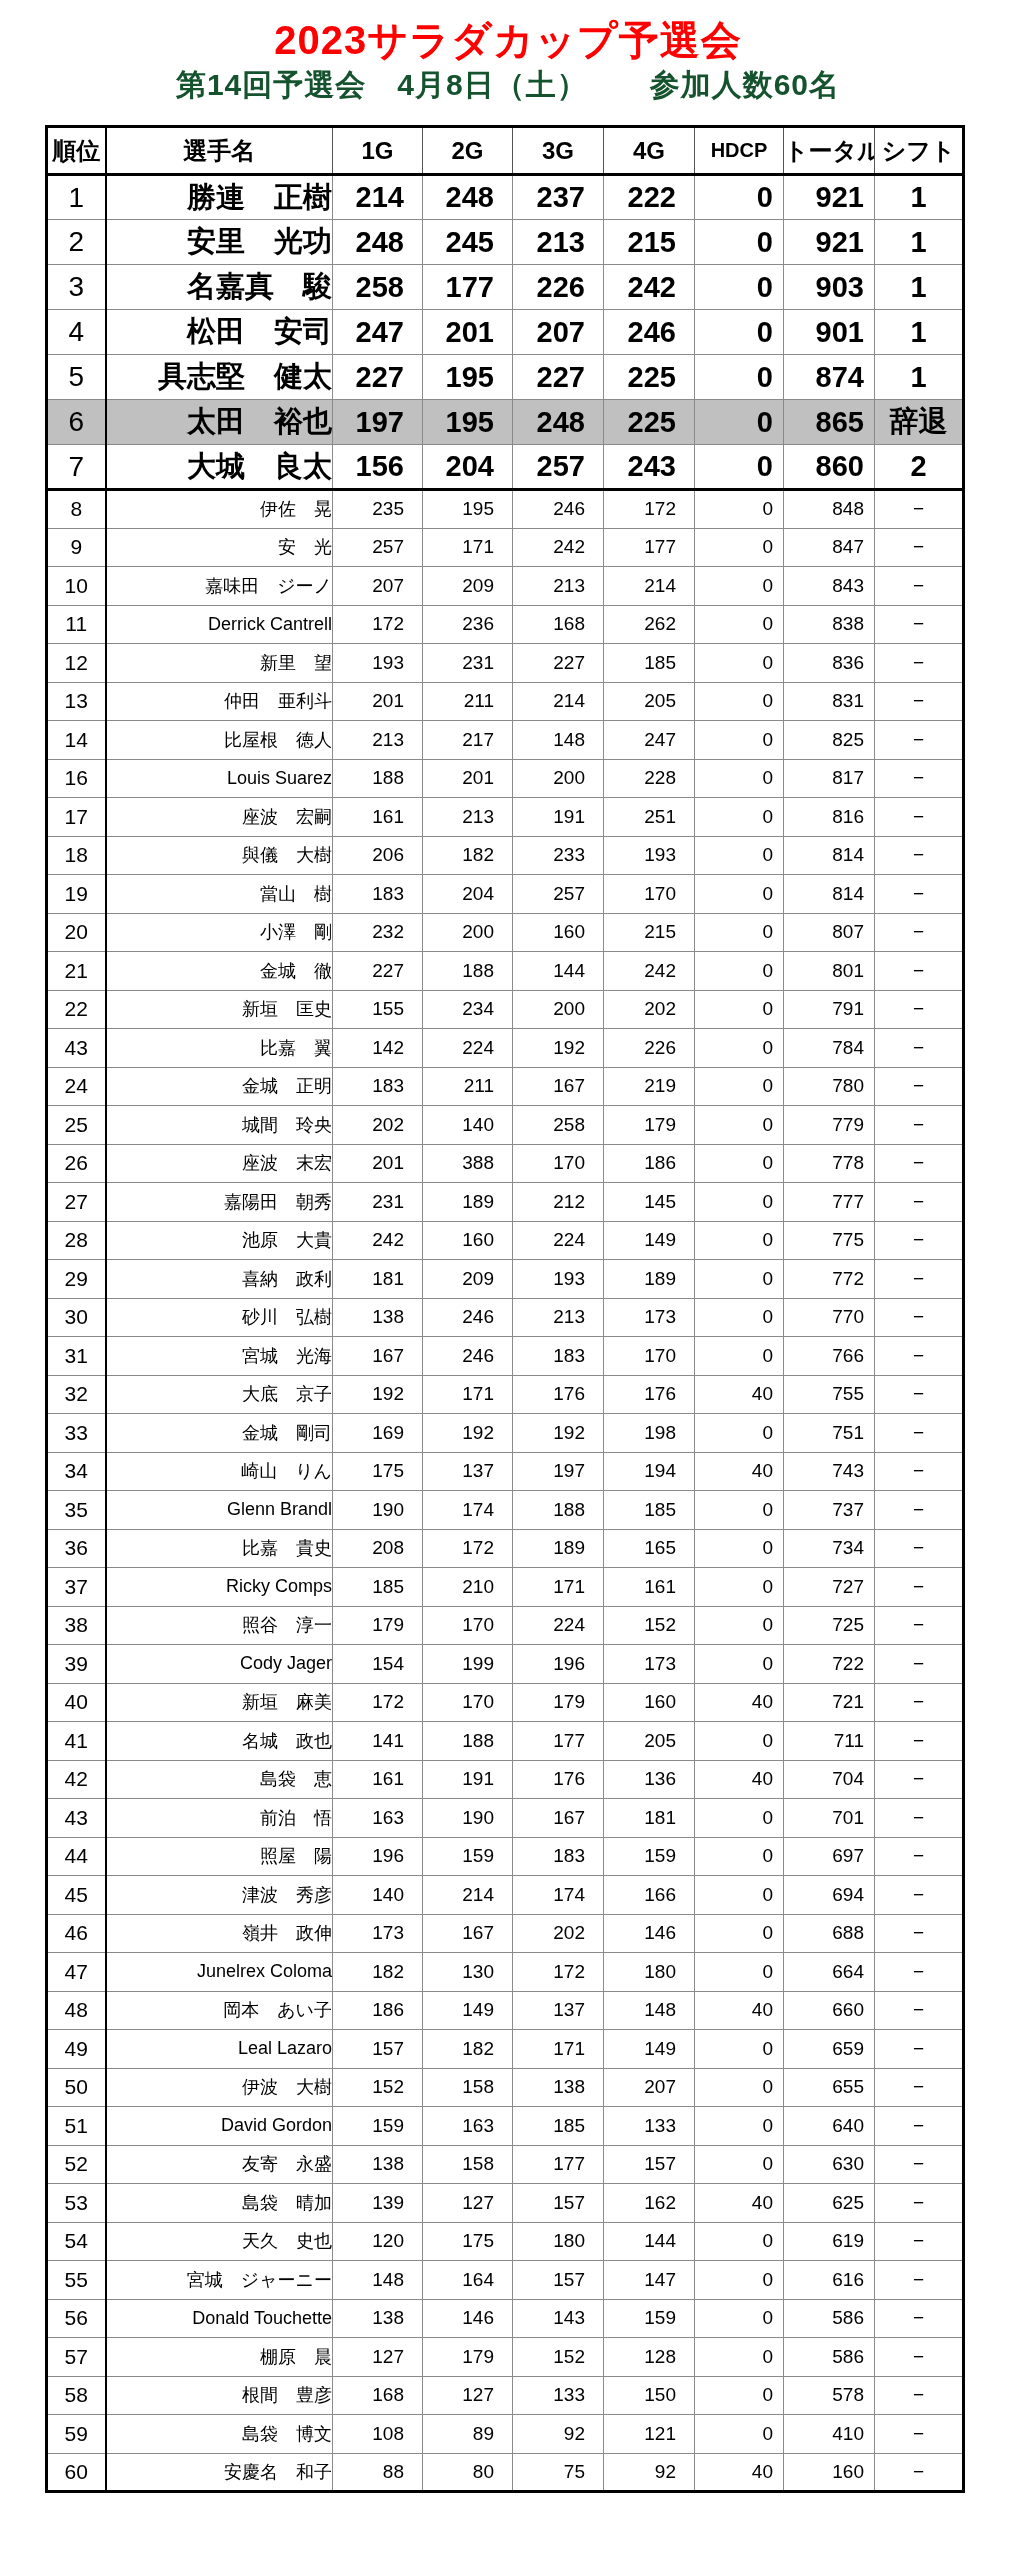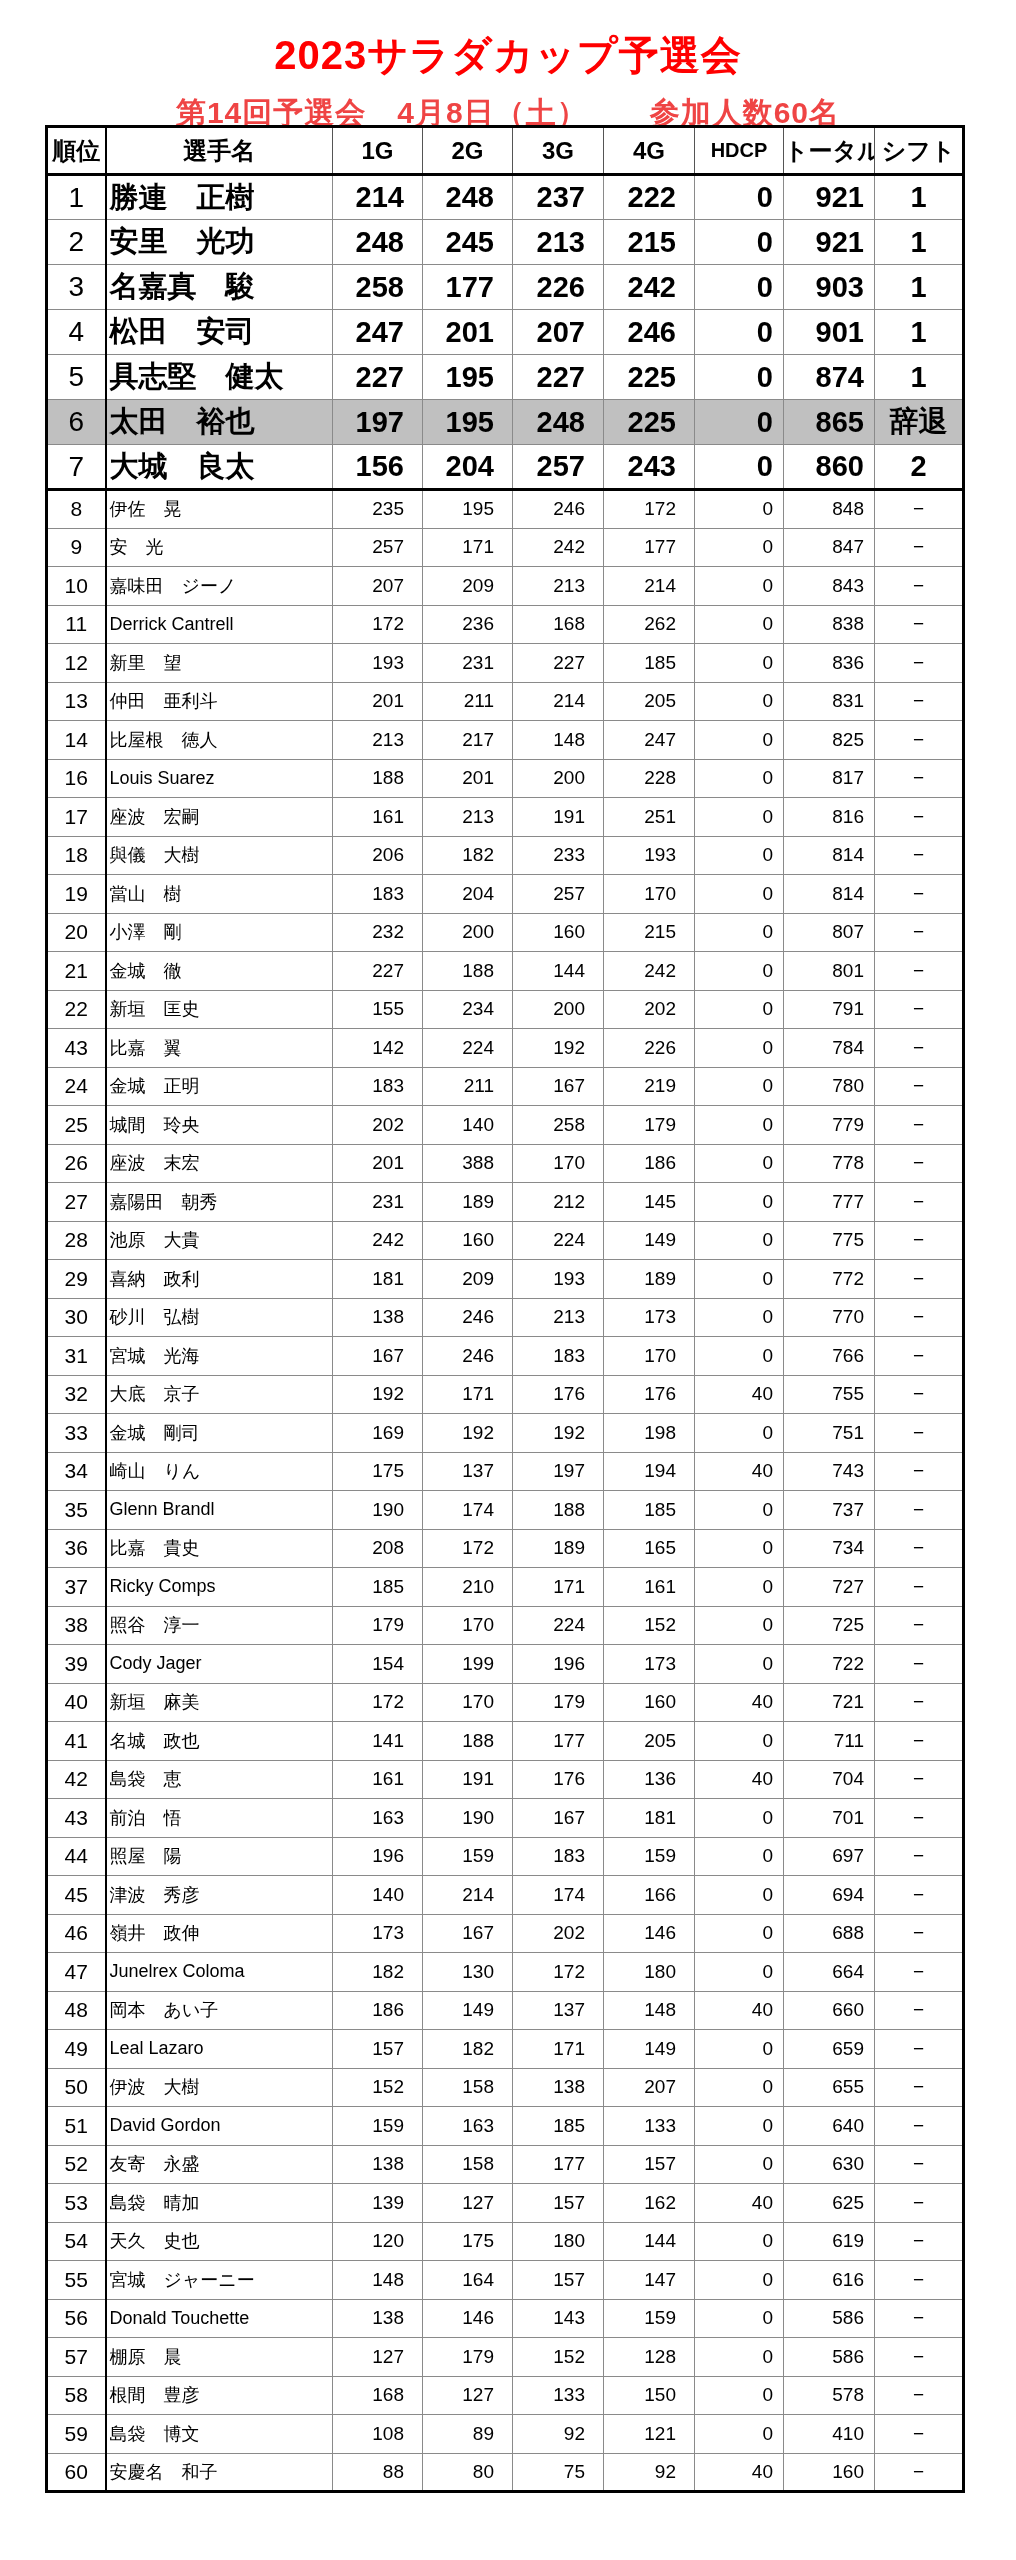--- a/index.html
+++ b/index.html
@@ -3,33 +3,33 @@
 <meta charset="utf-8">
 <style>
   * { box-sizing: border-box; }
   html, body {
     margin: 0; padding: 0;
     width: 1016px; height: 2560px;
     background: #ffffff;
     font-family: "Liberation Sans", "DejaVu Sans", sans-serif;
     position: relative;
   }
-  .page-header { text-align: center; padding-top: 33px; }
+  .page-header { text-align: center; padding-top: 18px; }
   .main-title {
     color: #ff0000;
     font-size: 40px;
     font-weight: bold;
     letter-spacing: 1px;
     line-height: 1.1;
   }
   .sub-title {
-    color: #ef4444;
+    color: #14532d;
     font-size: 30px;
     font-weight: bold;
-    margin-top: 16px;
+    margin-top: 3px;
     letter-spacing: 1px;
   }
   .table-wrap {
     position: absolute;
     left: 45px;
     top: 125px;
     width: 917px;
   }
   table.results {
     border-collapse: collapse;
@@ -61,21 +61,21 @@
   }
   
   td.c-rank, th.h-rank { border-right: 2px solid #000; }
   tr.big td  { height: 45px; font-size: 29px; font-weight: bold; }
   tr.big td.c-rank { font-weight: normal; font-size: 28px; }
   tr.small td { height: 38.5px; font-size: 19px; font-weight: normal; }
   tr.small td.c-rank { font-size: 21px; }
   tr.section-end td { border-bottom: 3px solid #000; }
   tr.highlight td { background: #c0c0c0; }
   td.c-rank  { text-align: center; }
-  td.c-name  { text-align: left; padding-left: 3px; }
+  td.c-name  { text-align: right; padding-left: 3px; }
   tr.small td.c-name { font-size: 18px; }
   td.c-score { text-align: right; padding-right: 18px; }
   td.c-hdcp  { text-align: right; padding-right: 10px; }
   td.c-total { text-align: right; padding-right: 10px; }
   td.c-shift { text-align: center; }
 </style>
 </head>
 <body>
 
 <div class="page-header">

